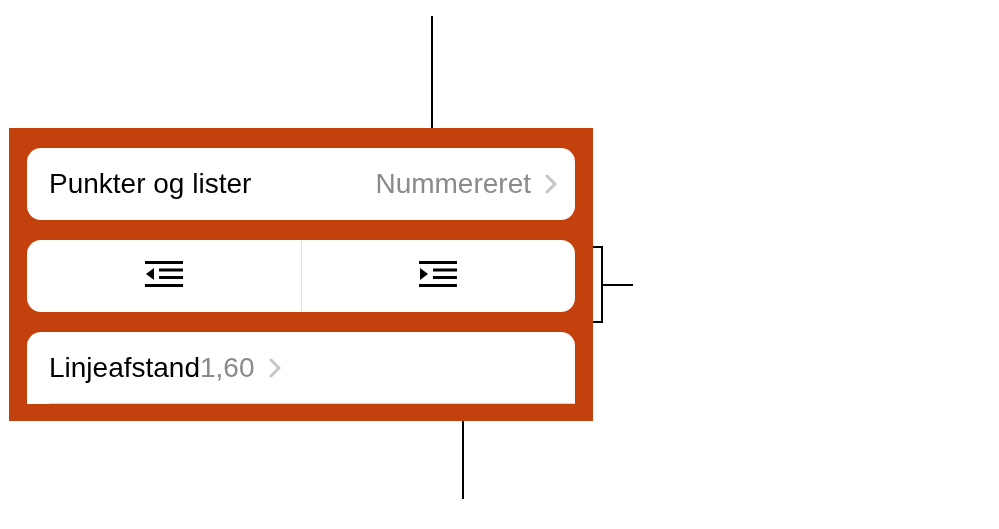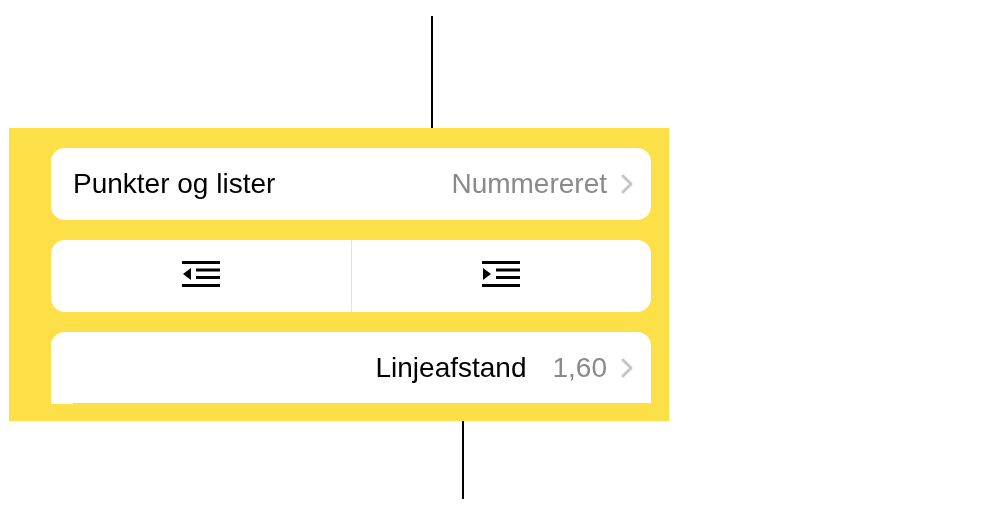--- a/index.html
+++ b/index.html
@@ -11,25 +11,24 @@
       font-family: -apple-system, BlinkMacSystemFont, "Segoe UI", Helvetica, Arial, sans-serif;
       background: #ffffff;
       width: 999px;
       height: 529px;
       position: relative;
     }
     .panel-wrapper {
       position: absolute;
       left: 9px;
       top: 128px;
-      width: 660px;
+      width: 584px;
       height: 293px;
-      background: #fde047;
+      background: #c2410c;
       overflow: hidden;
-      padding-left: 24px;
     }
     .row {
       background: #ffffff;
       border-radius: 14px;
       margin: 20px 18px 0 18px;
       display: flex;
       align-items: center;
       padding: 0 18px 0 22px;
     }
     .row-bullets {
@@ -43,21 +42,20 @@
     }
     .row-value-wrap {
       display: flex;
       align-items: center;
       gap: 14px;
     }
     .row-value {
       font-size: 28px;
       color: #8a8a8e;
       font-weight: 400;
-      margin-left: 18px;
     }
     .chevron {
       color: #c5c5c7;
       display: flex;
       align-items: center;
     }
     .chevron svg {
       width: 12px;
       height: 20px;
     }
@@ -77,25 +75,24 @@
       width: 1px;
       background: #e3e3e5;
       height: 100%;
     }
     .indent-icon svg {
       width: 38px;
       height: 26px;
     }
     .row-linespacing {
       height: 72px;
-      justify-content: flex-end;
+      justify-content: flex-start;
       margin-bottom: 0;
       border-bottom-left-radius: 0;
       border-bottom-right-radius: 0;
-      gap: 8px;
     }
     .row-linespacing::after {
       content: "";
       position: absolute;
       left: 40px;
       right: 18px;
       bottom: 0;
     }
     .linespacing-container {
       position: relative;

